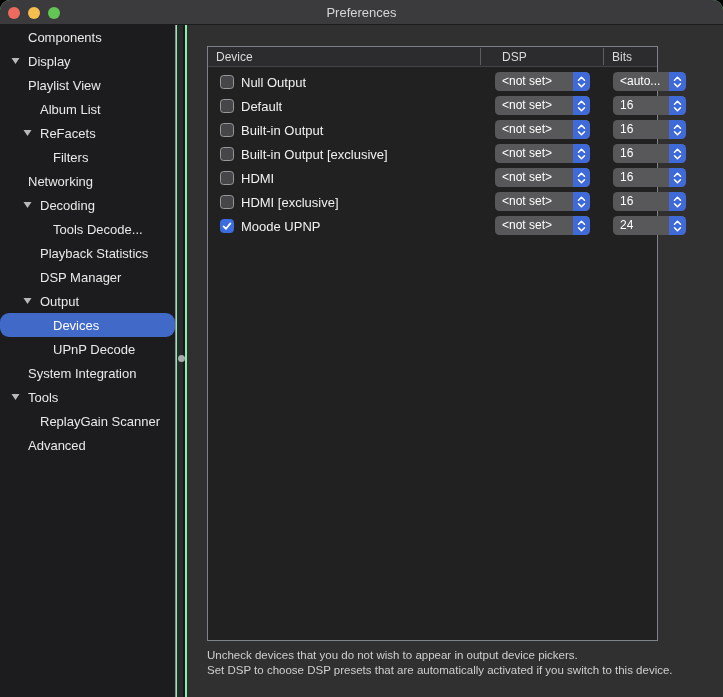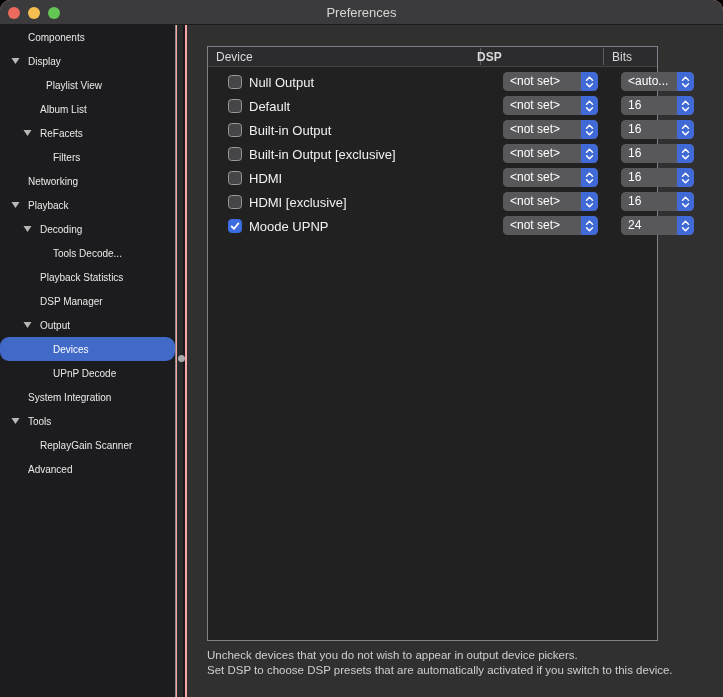--- a/index.html
+++ b/index.html
@@ -1,65 +1,65 @@
 <!DOCTYPE html>
 <html><head>
 <meta charset="utf-8">
 <style>
   html,body{margin:0;padding:0;background:#000;}
   *{box-sizing:border-box;}
   body{font-family:"Liberation Sans", sans-serif; -webkit-font-smoothing:antialiased;}
 
-  .window{position:relative;width:723px;height:697px;background:#fca5a5;
+  .window{position:relative;width:723px;height:697px;background:#86efac;
           border-radius:10px 10px 0 0;overflow:hidden;}
 
   
   .titlebar{position:absolute;left:0;top:0;width:723px;height:25px;
             background:#3b3b3d;border-bottom:1px solid #1c1c1c;}
   .tl-btns{position:absolute;left:8px;top:6.5px;display:flex;gap:8px;}
   .tl{width:12px;height:12px;border-radius:50%;display:inline-block;}
   .tl.red{background:#ec6b5e;}
   .tl.yellow{background:#f5bf4f;}
   .tl.green{background:#62c554;}
   .title{position:absolute;left:0;right:0;top:0;height:25px;line-height:25px;
          text-align:center;font-size:13px;font-weight:500;color:#d6d6d6;}
 
   
   .sidebar{position:absolute;left:0;top:25px;width:176px;height:672px;
            background:#1c1c1e;border-right:1px solid #8c8c8c;overflow:hidden;}
   .side-item{position:relative;height:24px;width:100%;cursor:default;}
   .side-item.selected{background:#4169c8;border-radius:9px;}
   .side-label{position:absolute;top:50%;transform:translateY(-50%);
-              font-size:10px;color:#e9e9e9;white-space:nowrap;}
+              font-size:13px;color:#e9e9e9;white-space:nowrap;}
   .side-item.selected .side-label{color:#ffffff;font-weight:500;}
   .tri{position:absolute;top:50%;transform:translateY(-50%);width:9px;height:8px;
        display:flex;align-items:center;}
 
   
   .splitter{position:absolute;left:177px;top:25px;width:8px;height:672px;
             background:#2a2a2c;border-right:2px solid #18181a;}
   .knob{position:absolute;left:1px;top:330px;width:7px;height:7px;
         border-radius:50%;background:#ababad;}
 
   
   .main{position:absolute;left:187px;top:25px;width:536px;height:672px;background:#303030;}
 
   .dtable{position:absolute;left:20px;top:21px;width:451px;height:595px;
           background:#212121;border:1px solid #80828a;}
   .thead{position:relative;height:20px;background:#2c2c2e;border-bottom:1px solid #444446;}
   .th{position:absolute;top:0;height:20px;line-height:20px;font-size:12px;
       color:#dadada;white-space:nowrap;}
   .th-device{left:8px;}
-  .th-dsp{left:269px;font-weight:bold;}
+  .th-dsp{left:294px;}
   .th-bits{left:404px;}
   .sep{position:absolute;top:1px;bottom:1px;width:1px;background:#5e5e60;}
   .sep1{left:272px;}
   .sep2{left:395px;}
 
-  .tbody{padding-top:3px;margin-left:8px;}
+  .tbody{padding-top:3px;}
   .trow{position:relative;height:24px;}
   .cb{position:absolute;left:12px;top:5px;width:14px;height:14px;border-radius:3.5px;
       background:#464648;border:1px solid #99999c;display:flex;align-items:center;justify-content:center;}
   .cb.checked{background:#3b6ce0;border-color:#3b6ce0;}
   .trow-label{position:absolute;left:33px;top:50%;transform:translateY(-50%);
               font-size:13px;color:#f1f1f1;white-space:nowrap;}
   .popup{position:absolute;top:2px;height:19px;background:#58585a;border-radius:4.5px;
          overflow:hidden;cursor:default;}
   .popup.dsp{left:287px;width:95px;}
   .popup.bits{left:405px;width:73px;}
@@ -91,46 +91,38 @@
       </div>
       <div class="side-item">
         <span class="tri" style="left: 11px;">
           <svg width="9" height="8" viewBox="0 0 9 8">
             <path d="M0.5,1 L8.5,1 L4.5,7 Z" fill="#b8b8b8"></path>
           </svg>
         </span>
         <span class="side-label" style="left: 28px;">Display</span>
       </div>
       <div class="side-item">
-        <span class="side-label" style="left: 46px;">Playlist View</span>
+        <span class="side-label" style="left: 28px;">Playlist View</span>
       </div>
       <div class="side-item">
         <span class="side-label" style="left: 40px;">Album List</span>
       </div>
       <div class="side-item">
         <span class="tri" style="left: 23px;">
           <svg width="9" height="8" viewBox="0 0 9 8">
             <path d="M0.5,1 L8.5,1 L4.5,7 Z" fill="#b8b8b8"></path>
           </svg>
         </span>
         <span class="side-label" style="left: 40px;">ReFacets</span>
       </div>
       <div class="side-item">
         <span class="side-label" style="left: 53px;">Filters</span>
       </div>
       <div class="side-item">
         <span class="side-label" style="left: 28px;">Networking</span>
-      </div>
-      <div class="side-item">
-        <span class="tri" style="left: 11px;">
-          <svg width="9" height="8" viewBox="0 0 9 8">
-            <path d="M0.5,1 L8.5,1 L4.5,7 Z" fill="#b8b8b8"></path>
-          </svg>
-        </span>
-        <span class="side-label" style="left: 28px;">Playback</span>
       </div>
       <div class="side-item">
         <span class="tri" style="left: 23px;">
           <svg width="9" height="8" viewBox="0 0 9 8">
             <path d="M0.5,1 L8.5,1 L4.5,7 Z" fill="#b8b8b8"></path>
           </svg>
         </span>
         <span class="side-label" style="left: 40px;">Decoding</span>
       </div>
       <div class="side-item">

